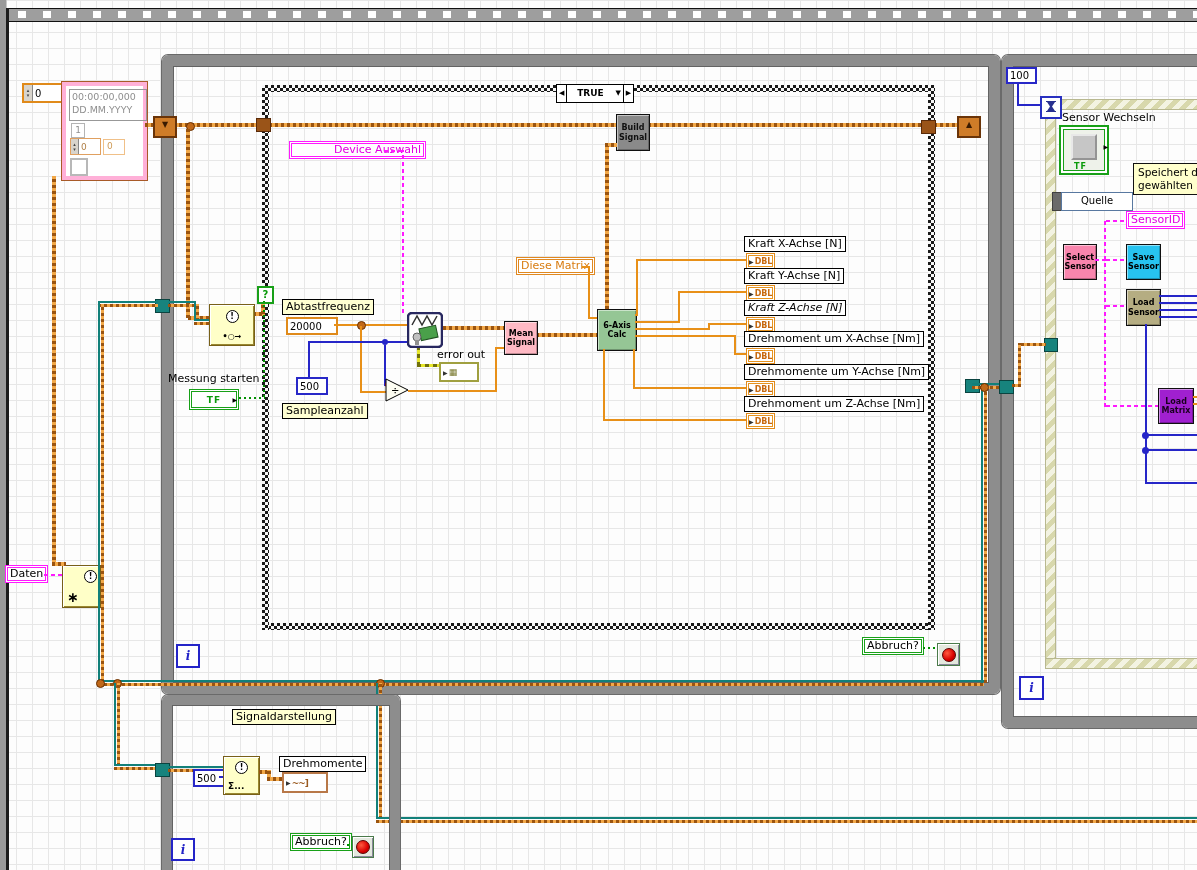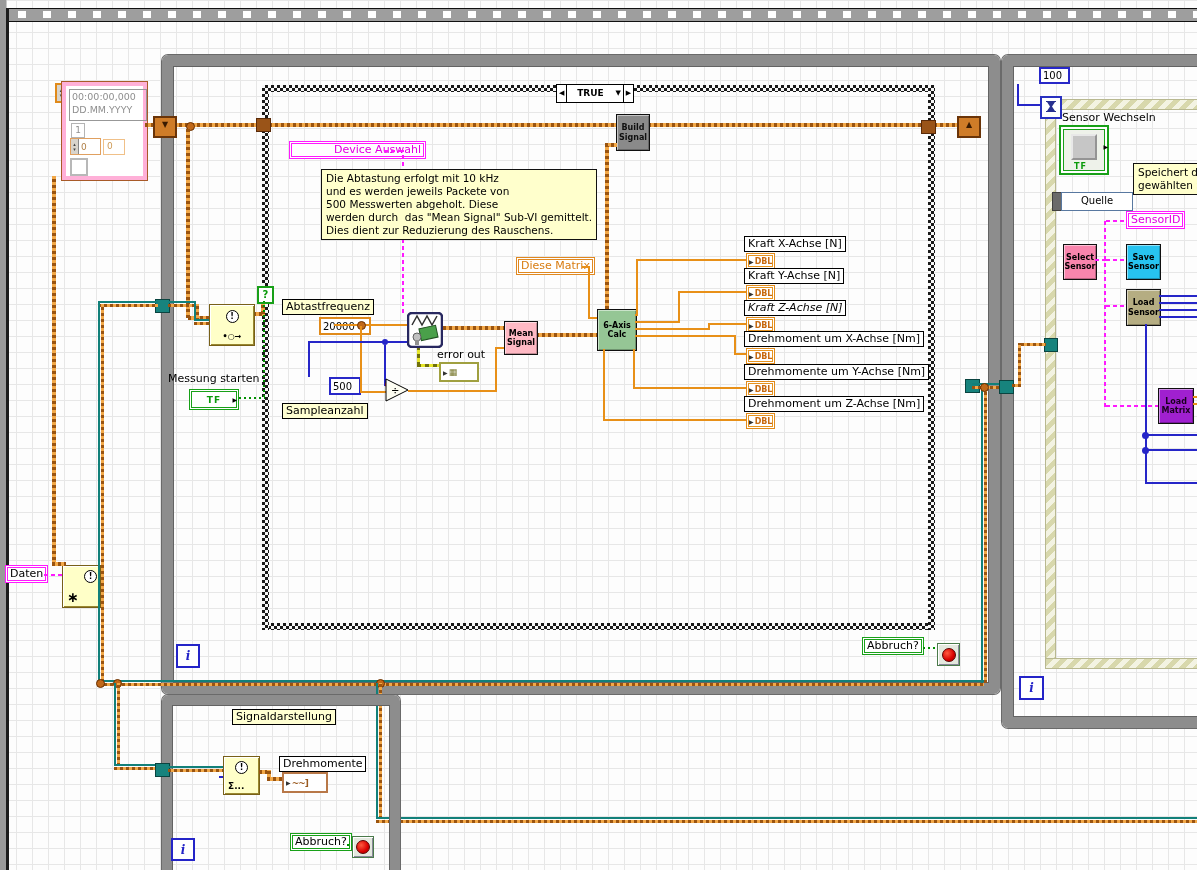--- a/index.html
+++ b/index.html
@@ -36,21 +36,21 @@
   .bdot{position:absolute;background:#2626c8;border-radius:50%;}
   .tun-teal{position:absolute;background:#17837d;border:1px solid #0a4440;}
   .tun-brown{position:absolute;background:#9a5418;border:1px solid #5a2a08;}
   
   .lbl{position:absolute;background:#fff;border:1px solid #000;font:11px/14px "DejaVu Sans",sans-serif;padding:0 3px;white-space:nowrap;}
   .cream{background:#ffffd2;}
   .freetext{position:absolute;font:11px/14px "DejaVu Sans",sans-serif;white-space:nowrap;}
   .comment{position:absolute;background:#ffffcc;border:1px solid #111;font:10.5px/13px "DejaVu Sans",sans-serif;padding:2px 4px;white-space:pre;width:max-content;}
   .framed{border:1px solid;box-shadow:inset 0 0 0 1px #fff,inset 0 0 0 2px;background:#fff;font:11px/14px "DejaVu Sans",sans-serif;padding:1px 4px;white-space:nowrap;position:absolute;}
   .node{position:absolute;border:1px solid #101010;font:bold 8px/9.5px "DejaVu Sans",sans-serif;display:flex;align-items:center;justify-content:center;text-align:center;white-space:pre;box-shadow:inset 1px 1px 0 rgba(255,255,255,.5), inset -1px -1px 0 rgba(0,0,0,.25);}
-  .const{position:absolute;background:#fff;font:10px/13px "DejaVu Sans",sans-serif;padding:0 2px;display:flex;align-items:center;margin-left:33px;}
+  .const{position:absolute;background:#fff;font:10px/13px "DejaVu Sans",sans-serif;padding:0 2px;display:flex;align-items:center;}
   .c-orange{border:2px solid #e08a1a;}
   .c-blue{border:2px solid #2828c8;}
   .dblbadge{position:absolute;background:#fff;border:1px solid #e08a1a;box-shadow:inset 0 0 0 1px #fff,inset 0 0 0 2px #e8941e;display:flex;align-items:center;gap:1px;padding:0 2px;}
   .dblbadge .arr{font-size:6px;color:#333;}
   .dblbadge .t{font:bold 8px "DejaVu Sans",sans-serif;color:#c86a10;letter-spacing:0;}
   .iter{position:absolute;background:#fff;border:2px solid #2424c8;color:#2424c8;font:bold italic 12px/14px "DejaVu Serif",serif;display:flex;align-items:center;justify-content:center;}
   .exvi{position:absolute;background:#ffffc8;border:1px solid #786018;box-shadow:inset 1px 1px 0 #fff,inset -1px -1px 0 #998830;display:flex;flex-direction:column;align-items:center;justify-content:space-around;}
   .excl{width:11px;height:11px;border:1px solid #000;border-radius:50%;font:bold 8px/11px "DejaVu Sans",sans-serif;text-align:center;background:#fff;}
   .stopbtn{position:absolute;background:#e4e8de;border:1px solid #4a7a4a;box-shadow:inset 1px 1px 0 #fff,inset -1px -1px 0 #889;display:flex;align-items:center;justify-content:center;}
   .stopbtn .rc{width:12px;height:12px;border-radius:50%;background:radial-gradient(circle at 35% 35%,#ff5a40,#d80000 60%,#a00000);border:1px solid #5a0000;}
@@ -130,25 +130,20 @@
   <div class="tun-teal" style="left:155px;top:299px;width:13px;height:12px;"></div>
   <div class="tun-teal" style="left:965px;top:379px;width:13px;height:12px;"></div>
   <div class="abs" style="left:257px;top:286px;width:13px;height:14px;background:#fff;border:2px solid #18a018;color:#0a9a0a;font:bold 10px/13px 'DejaVu Sans',sans-serif;text-align:center;">?</div>
 
   <div class="iter" style="left:176px;top:644px;width:20px;height:20px;">i</div>
 
   <div class="framed" style="left:289px;top:141px;border-color:#ff1aff;box-shadow:inset 0 0 0 1px #fff,inset 0 0 0 2px #ff1aff;color:#e000e0;padding-left:44px;"><span>Device Auswahl</span></div>
   <div class="w w-pkh" style="left:384px;top:150px;width:20px;height:2px;"></div>
   <div class="w w-pkv" style="left:402px;top:150px;width:2px;height:163px;"></div>
 
-  <div class="comment" style="left: 321px; top: 169px; white-space: pre;">Die Abtastung erfolgt mit 10 kHz
-und es werden jeweils Packete von
-500 Messwerten abgeholt. Diese
-werden durch  das "Mean Signal" Sub-VI gemittelt.
-Dies dient zur Reduzierung des Rauschens.</div>
 
   <div class="lbl cream" style="left:282px;top:299px;"><span>Abtastfrequenz</span></div>
   <div class="const c-orange" style="left:286px;top:317px;width:44px;height:14px;">20000</div>
   <div class="lbl cream" style="left:282px;top:403px;"><span>Sampleanzahl</span></div>
   <div class="const c-blue" style="left:296px;top:377px;width:24px;height:14px;">500</div>
 
   <div class="w w-ot" style="left:334px;top:324px;width:74px;height:2px;"></div>
   <div class="dot" style="left:357px;top:321px;width:7px;height:7px;"></div>
   <div class="w w-ot" style="left:360px;top:326px;width:2px;height:67px;"></div>
   <div class="w w-ot" style="left:360px;top:391px;width:28px;height:2px;"></div>

